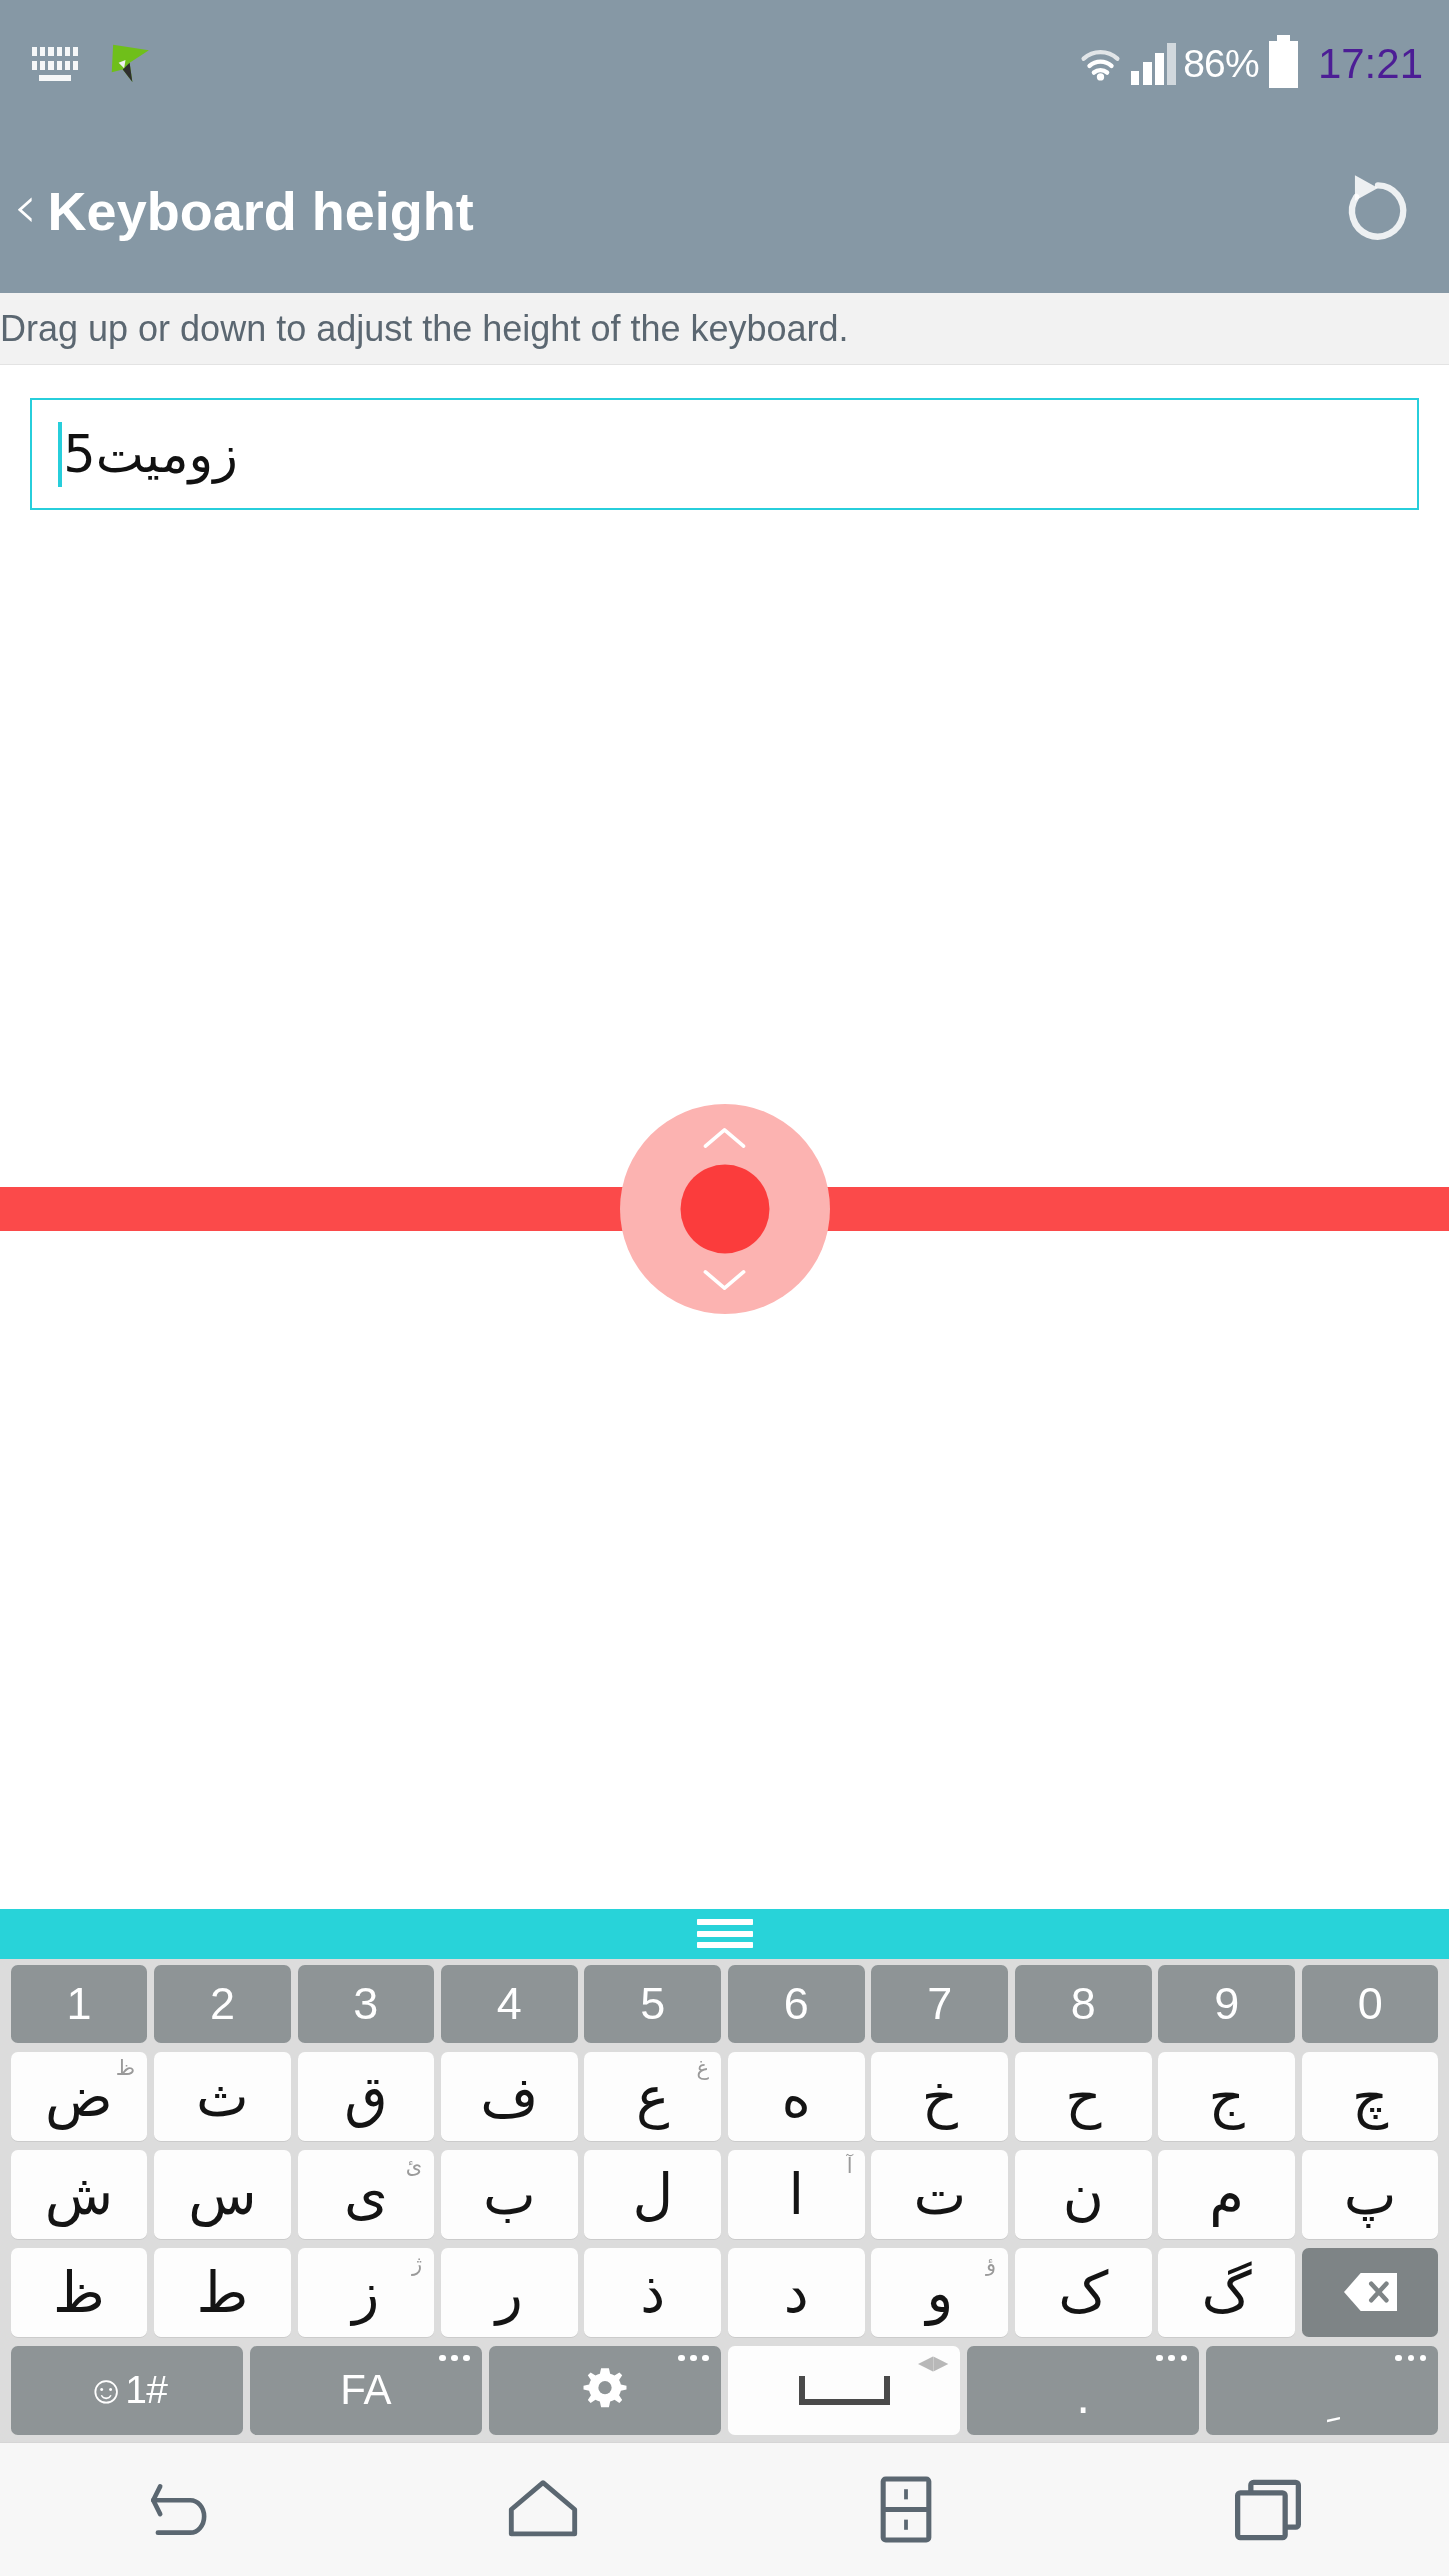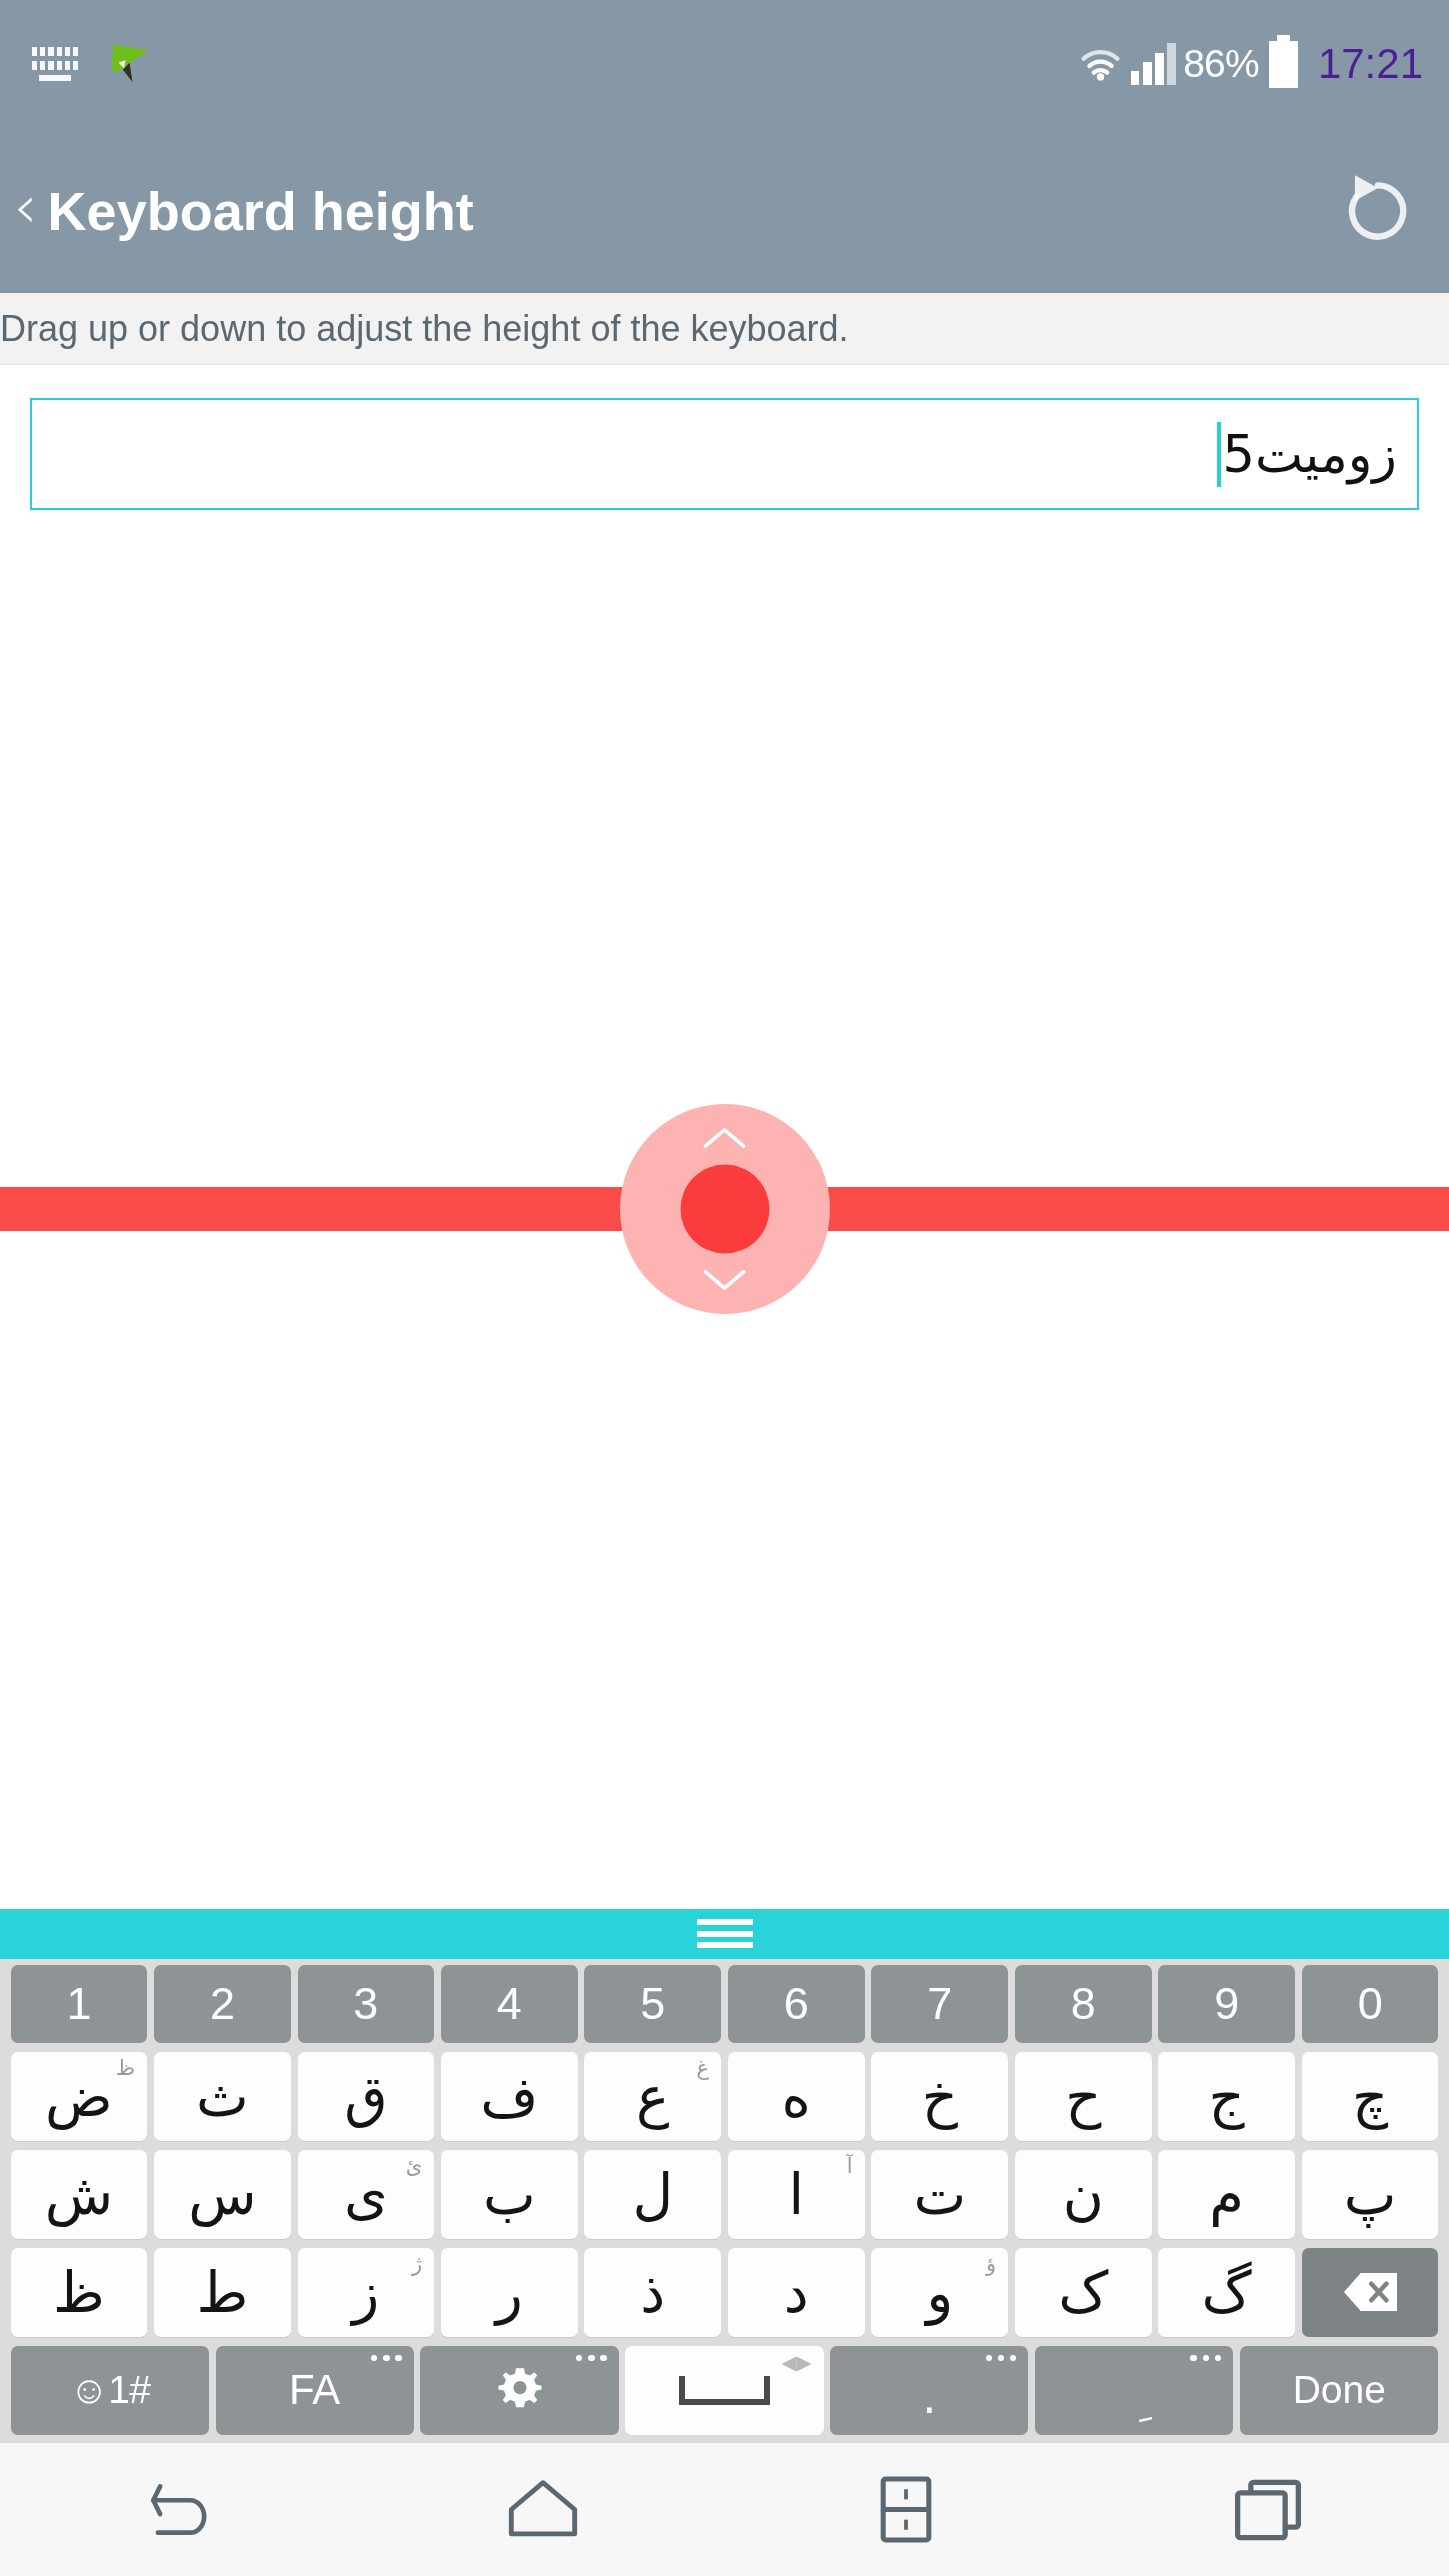--- a/index.html
+++ b/index.html
@@ -112,22 +112,22 @@
   .input-zone {
     background: #ffffff;
     padding: 33px 30px 0 30px;
     flex: 0 0 auto;
   }
   .text-field {
     height: 112px;
     border: 2.3px solid #27cedb;
     background: #ffffff;
     display: flex; align-items: center;
-    justify-content: flex-end;
-    padding: 0 20px;
+    justify-content: flex-start;
+    padding: 0 26px;
     position: relative;
   }
   .field-value {
     font-size: 51px; color: #111111; direction: rtl;
     font-family: "DejaVu Sans", sans-serif;
     white-space: nowrap;
   }
   .caret {
     width: 3.8px; height: 65px; background: #27cedb;
     margin-right: 1.5px;
@@ -536,23 +536,20 @@
         <span>.</span>
       </div>
       <div class="key func diacritic">
         <span class="dots3">
             <i></i>
             <i></i>
             <i></i>
           </span>
         <span>ِ</span>
       </div>
-      <div class="key func done">
-        <span>Done</span>
-      </div>
     </div>
   </div>
 
   <div class="nav-bar">
     <div class="nav-btn">
       <svg width="74" height="65" viewBox="0 0 64 56">
         <path d="M14 8 L8 20 L14 32" stroke="#5b6771" stroke-width="4" fill="none" stroke-linecap="round" stroke-linejoin="round"></path>
         <path d="M8 20 L40 20 a12 14 0 0 1 0 28 L12 48" stroke="#5b6771" stroke-width="4" fill="none" stroke-linecap="round"></path>
       </svg>
     </div>

